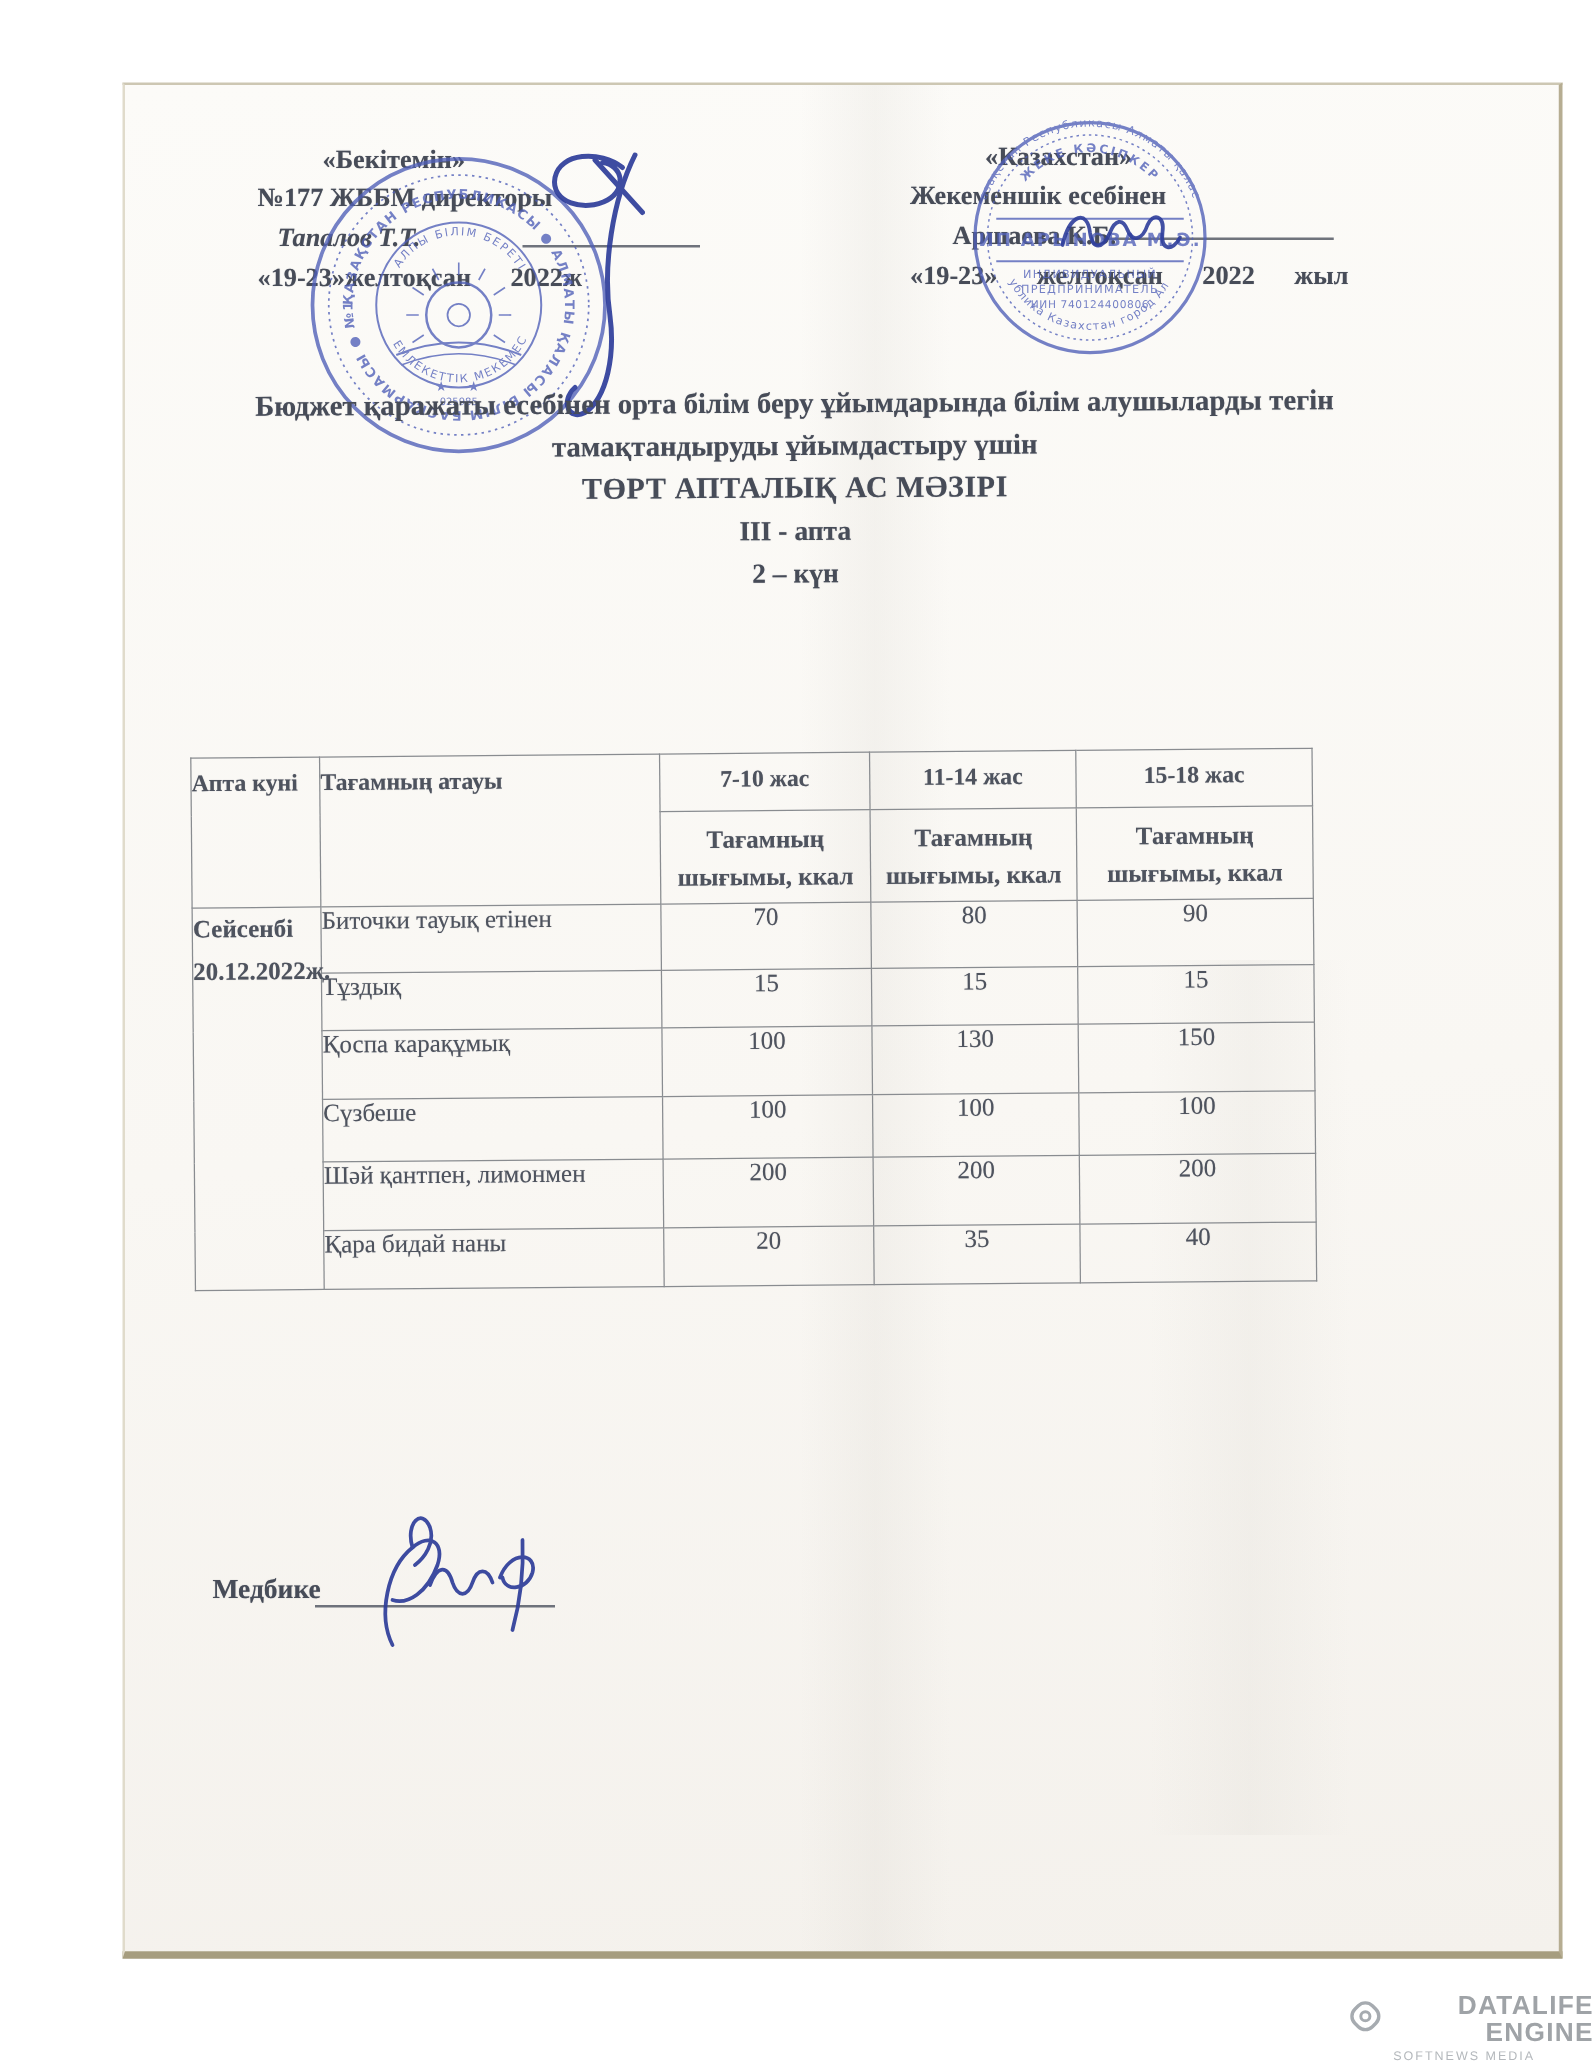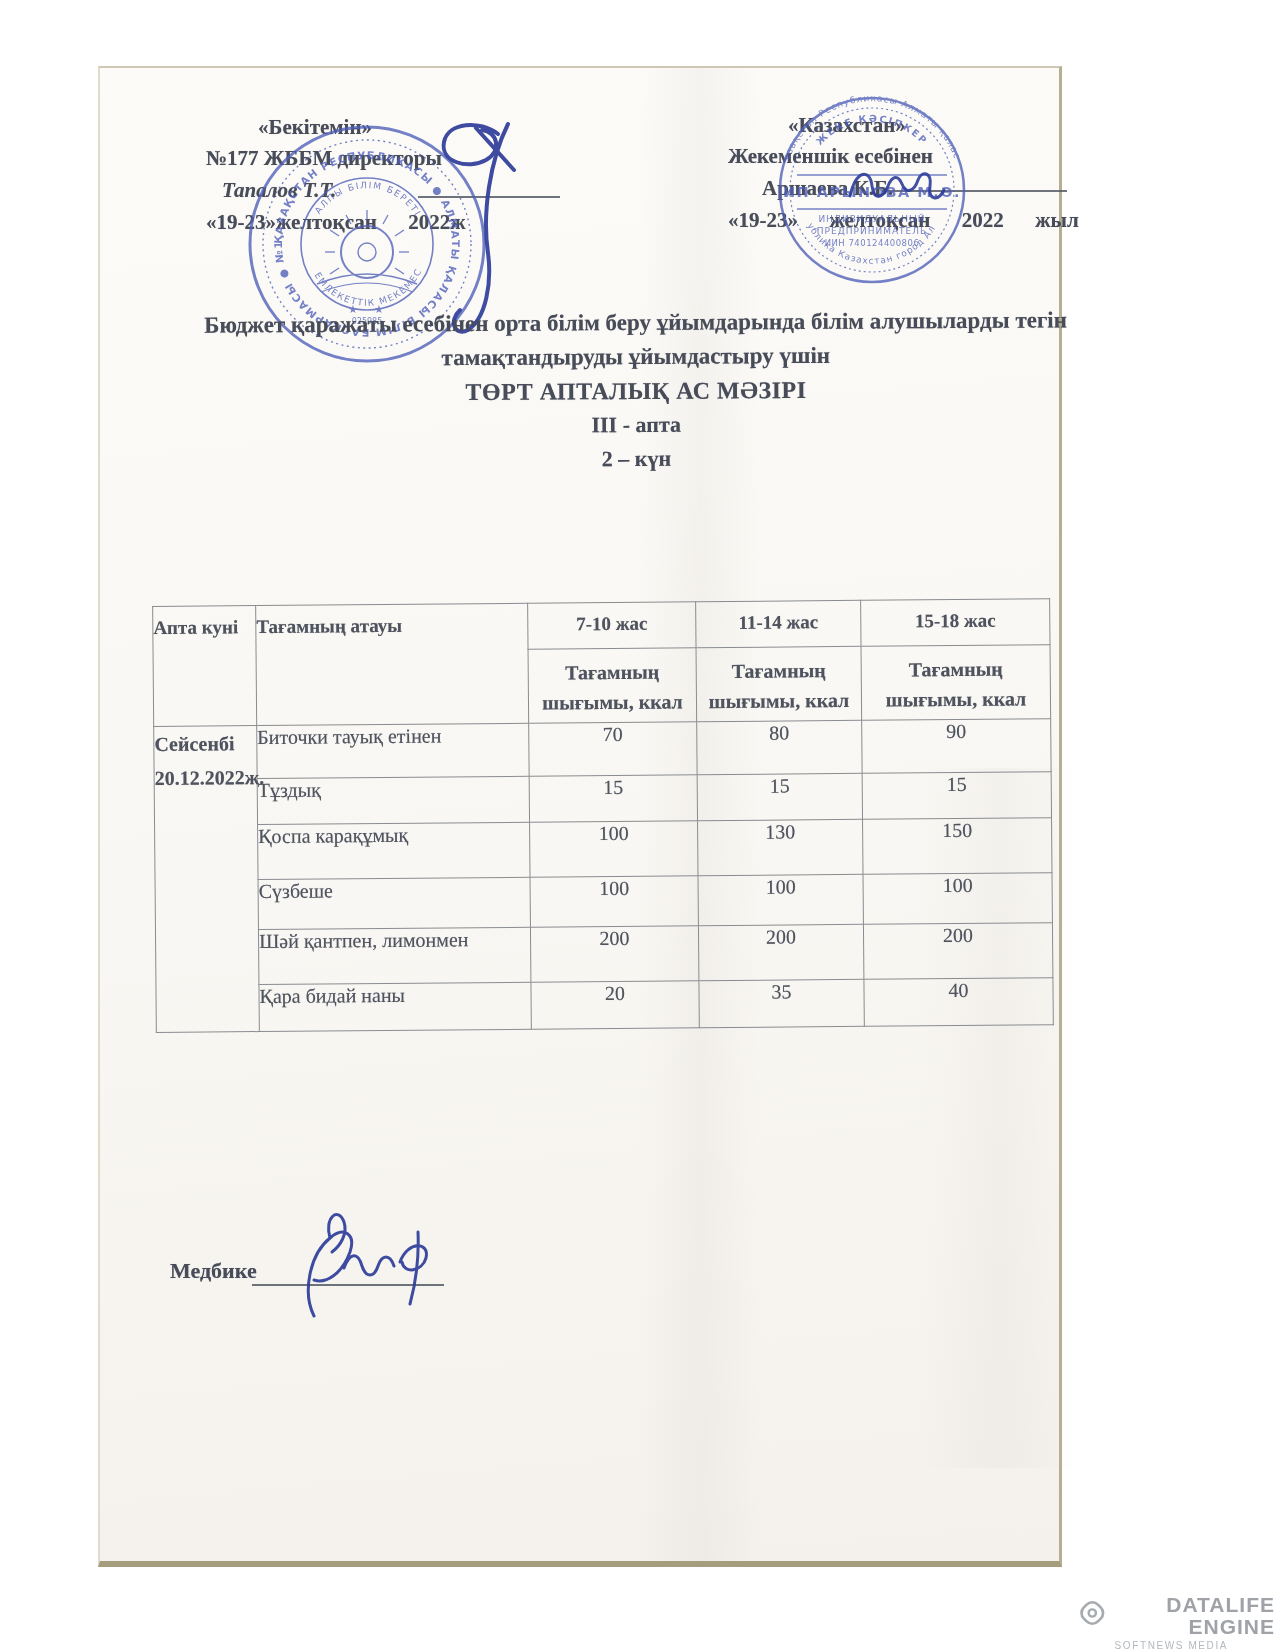--- a/index.html
+++ b/index.html
@@ -3,21 +3,21 @@
 <meta charset="utf-8">
 <style>
   html,body{margin:0;padding:0;}
   body{
     width:1275px;height:1650px;position:relative;overflow:hidden;
     background:#ffffff;
     font-family:"Liberation Serif", serif;
   }
   
   .paper{
-    position:absolute;left:98px;top:66px;width:964px;height:1501px;
+    position:absolute;left:98px;top:66px;width:1152px;height:1501px;
     background:linear-gradient(175deg,#fcfbf8 0%,#f9f7f3 55%,#f4f1ec 100%);
     border-top:2px solid #cdc7b3;
     border-left:2px solid #e0dbcb;
     border-right:3px solid #b6ad92;
     border-bottom:6px solid #a69d7f;
     box-sizing:border-box;
   }
   .streak{position:absolute;pointer-events:none;}
   .tx{color:#474c58;text-shadow:0 0 0.7px rgba(70,76,92,0.5);}
   .abs{position:absolute;}

